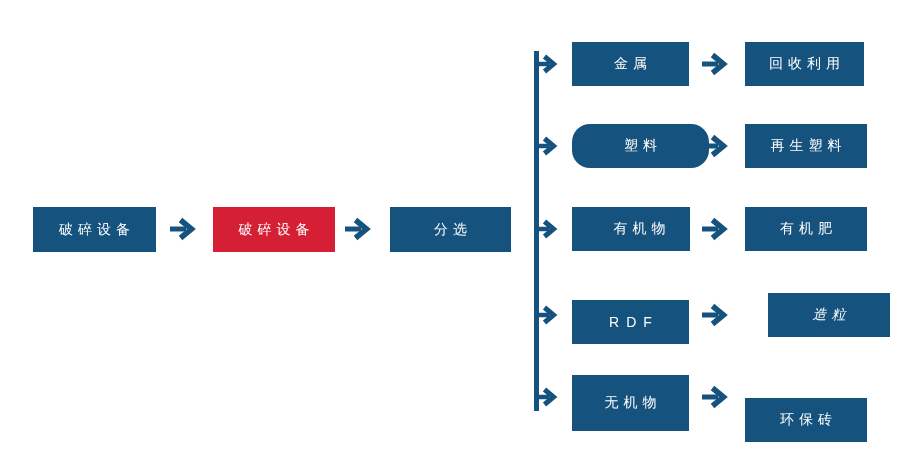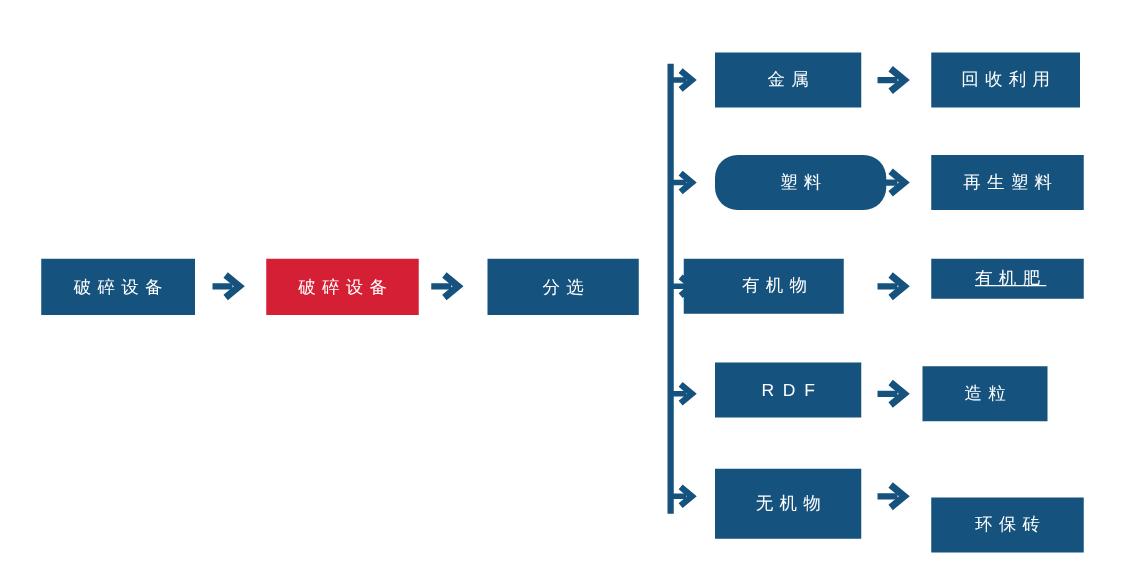--- a/index.html
+++ b/index.html
@@ -98,43 +98,43 @@
       </svg>
   </span>
   <div class="box" style="left:745px; top:124px; width:122px; height:44px;">再生塑料</div>
 
   <span class="arrow" style="left:537px; top:218px;">
     <svg width="24" height="22" viewBox="0 0 24 22">
         <path d="M0 11 H12" stroke="currentColor" stroke-width="4.5" fill="none"></path>
         <path d="M7.5 3.5 L16.5 11 L7.5 18.5" stroke="currentColor" stroke-width="5" fill="none"></path>
       </svg>
   </span>
-  <div class="box" style="left:547px; top:207px; width:128px; height:44px;padding-left:17px;">有机物</div>
+  <div class="box" style="left:572px; top:207px; width:118px; height:44px;padding-left:17px;">有机物</div>
   <span class="arrow" style="left:701px; top:217px;">
     <svg width="30" height="24" viewBox="0 0 30 24">
         <path d="M1 12 H17" stroke="currentColor" stroke-width="5" fill="none"></path>
         <path d="M11.5 3 L22.5 12 L11.5 21" stroke="currentColor" stroke-width="5.5" fill="none"></path>
       </svg>
   </span>
-  <div class="box" style="left:745px; top:207px; width:122px; height:32px;text-decoration:underline;">有机肥</div>
+  <div class="box" style="left:745px; top:207px; width:122px; height:44px;">有机肥</div>
 
   <span class="arrow" style="left:537px; top:304px;">
     <svg width="24" height="22" viewBox="0 0 24 22">
         <path d="M0 11 H12" stroke="currentColor" stroke-width="4.5" fill="none"></path>
         <path d="M7.5 3.5 L16.5 11 L7.5 18.5" stroke="currentColor" stroke-width="5" fill="none"></path>
       </svg>
   </span>
-  <div class="box" style="left:572px; top:290px; width:117px; height:44px; letter-spacing:7px; text-indent:7px;">RDF</div>
+  <div class="box" style="left:572px; top:300px; width:117px; height:44px; letter-spacing:7px; text-indent:7px;">RDF</div>
   <span class="arrow" style="left:701px; top:303px;">
     <svg width="30" height="24" viewBox="0 0 30 24">
         <path d="M1 12 H17" stroke="currentColor" stroke-width="5" fill="none"></path>
         <path d="M11.5 3 L22.5 12 L11.5 21" stroke="currentColor" stroke-width="5.5" fill="none"></path>
       </svg>
   </span>
-  <div class="box" style="left:738px; top:293px; width:100px; height:44px;">造粒</div>
+  <div class="box" style="left:768px; top:293px; width:122px; height:44px;font-style:italic;">造粒</div>
 
   <span class="arrow" style="left:537px; top:386px;">
     <svg width="24" height="22" viewBox="0 0 24 22">
         <path d="M0 11 H12" stroke="currentColor" stroke-width="4.5" fill="none"></path>
         <path d="M7.5 3.5 L16.5 11 L7.5 18.5" stroke="currentColor" stroke-width="5" fill="none"></path>
       </svg>
   </span>
   <div class="box" style="left:572px; top:375px; width:117px; height:56px;">无机物</div>
   <span class="arrow" style="left:701px; top:385px;">
     <svg width="30" height="24" viewBox="0 0 30 24">

